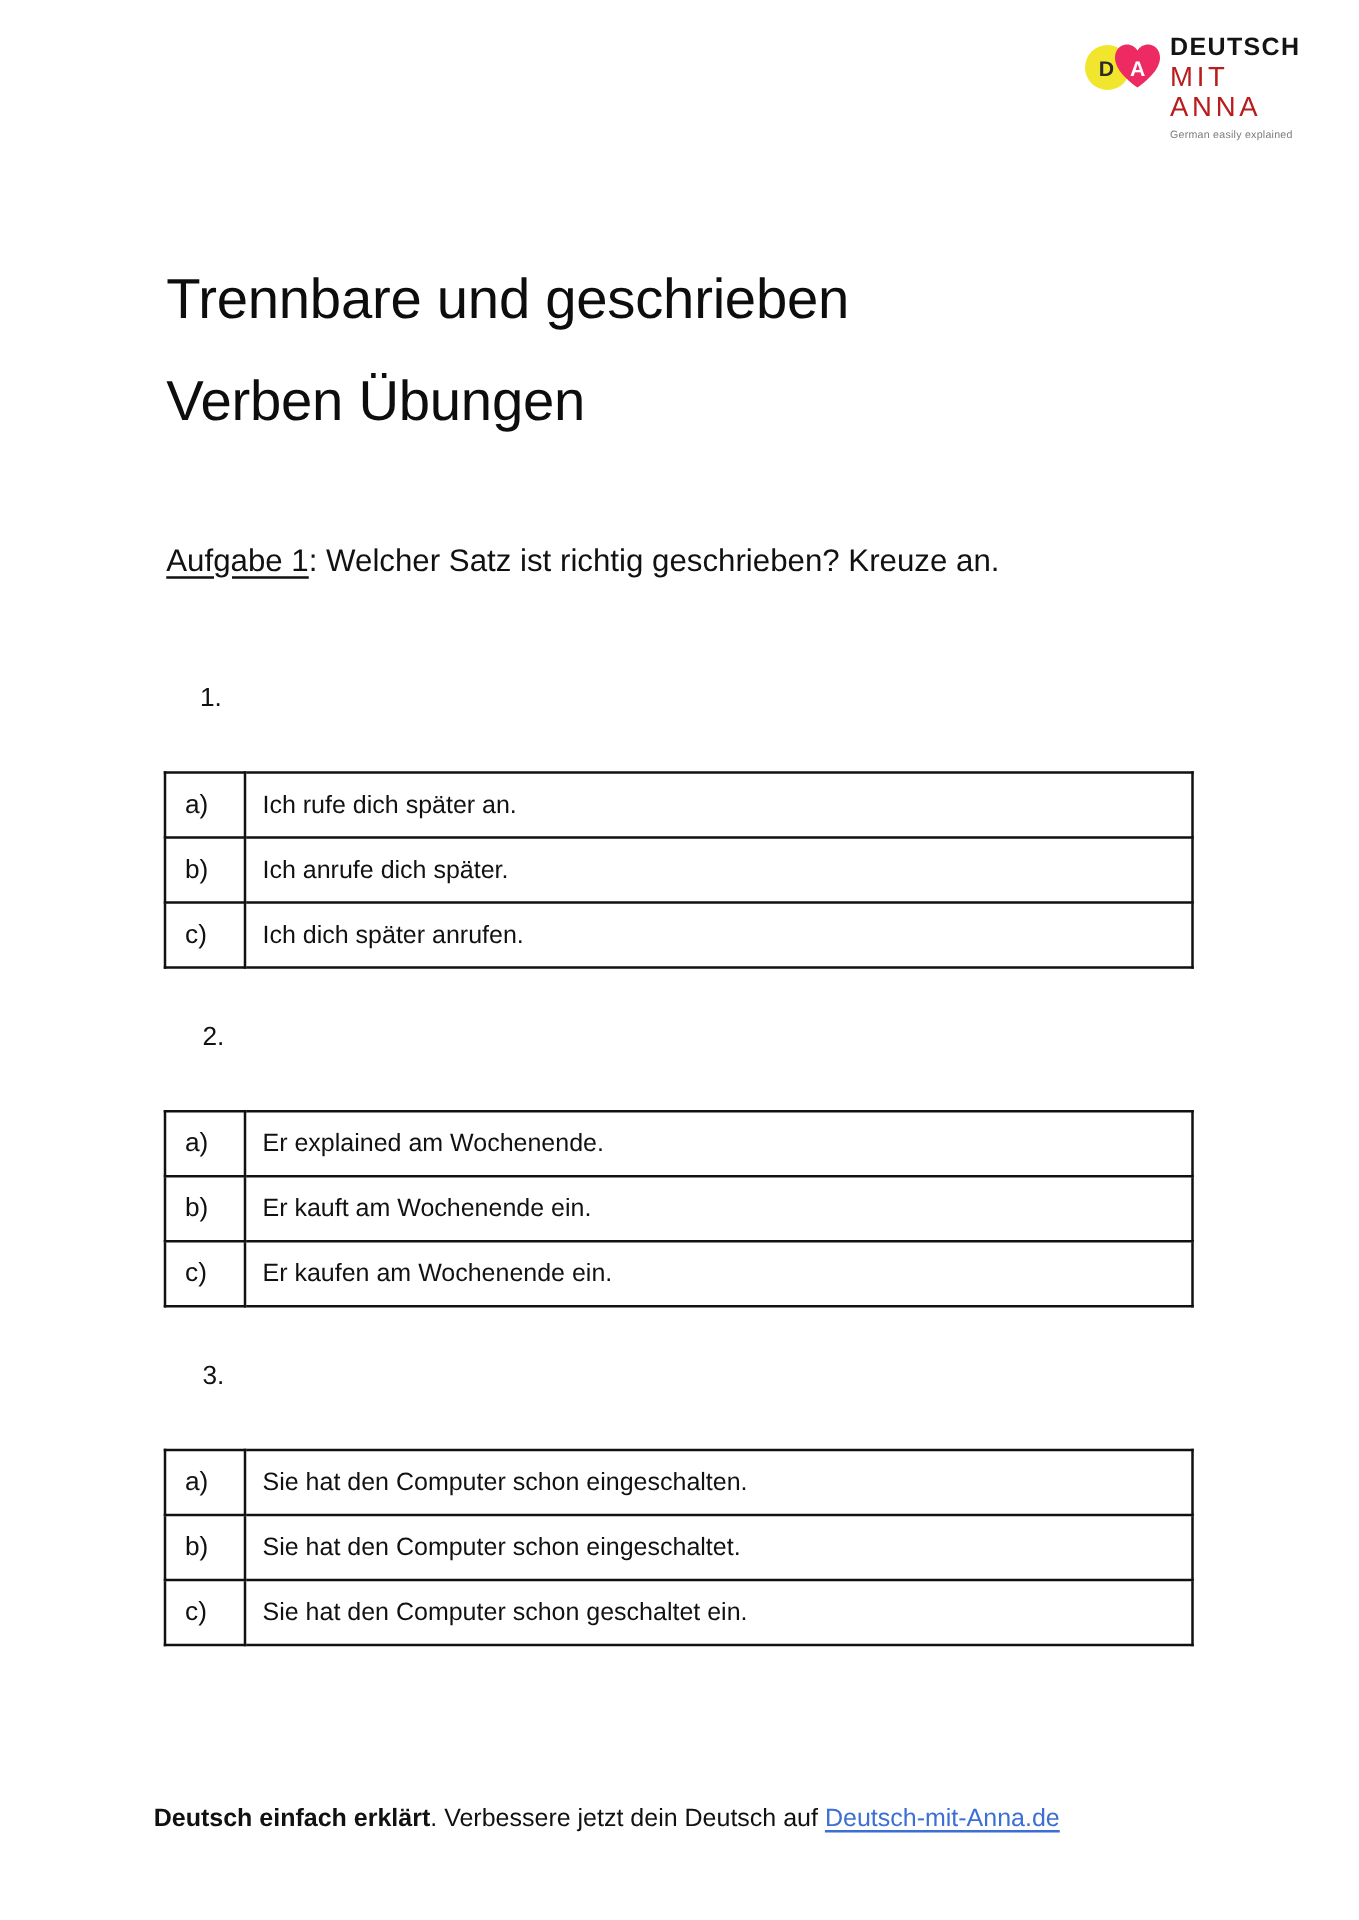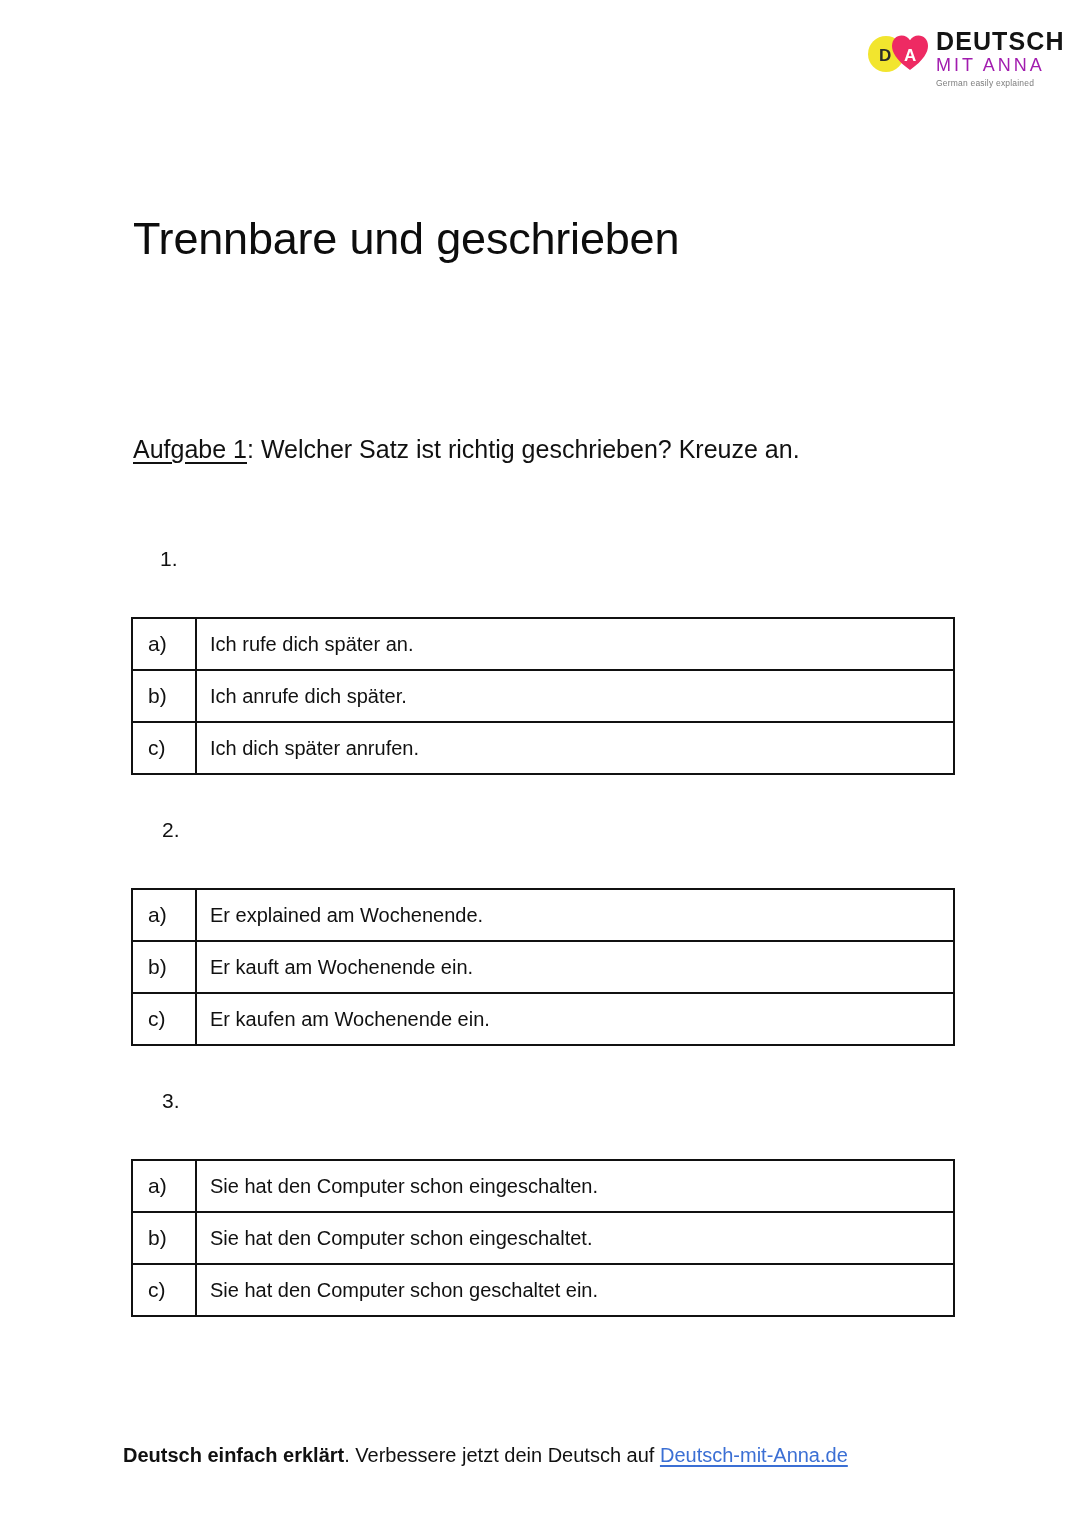--- a/index.html
+++ b/index.html
@@ -64,31 +64,31 @@
   .logo-letter-a {
     left: 36px;
     top: 17px;
     color: #ffffff;
   }
   .logo-text {
     margin-left: 6px;
     padding-top: 2px;
   }
   .logo-line1 {
-    font-size: 25px;
+    font-size: 20px;
     font-weight: 700;
     letter-spacing: 1.1px;
     color: #141414;
     line-height: 1.08;
   }
   .logo-line2 {
-    font-size: 18px;
+    font-size: 22px;
     font-weight: 400;
     letter-spacing: 3.0px;
-    color: #a21caf;
+    color: #b91c1c;
     line-height: 1.12;
   }
   .logo-line3 {
     font-size: 8.5px;
     font-weight: 400;
     letter-spacing: 0.2px;
     color: #7c7c7c;
     margin-top: 3px;
   }
 
@@ -183,20 +183,21 @@
   </div>
   <div class="logo-text">
     <div class="logo-line1">DEUTSCH</div>
     <div class="logo-line2">MIT ANNA</div>
     <div class="logo-line3">German easily explained</div>
   </div>
 </div>
 
 <h1 class="page-title">
   <span>Trennbare und geschrieben</span><br>
+  <span>Verben Übungen</span>
 </h1>
 
 <p class="task-prompt">
   <span class="label">Aufgabe 1</span><span>: Welcher Satz ist richtig geschrieben? Kreuze an.</span>
 </p>
 
 <div class="qblock" style="top:548px;">
   <div class="qnum" style="margin-left:160px;">1.</div>
   <table class="qtable" style="margin-top:48px;">
     <tbody>

